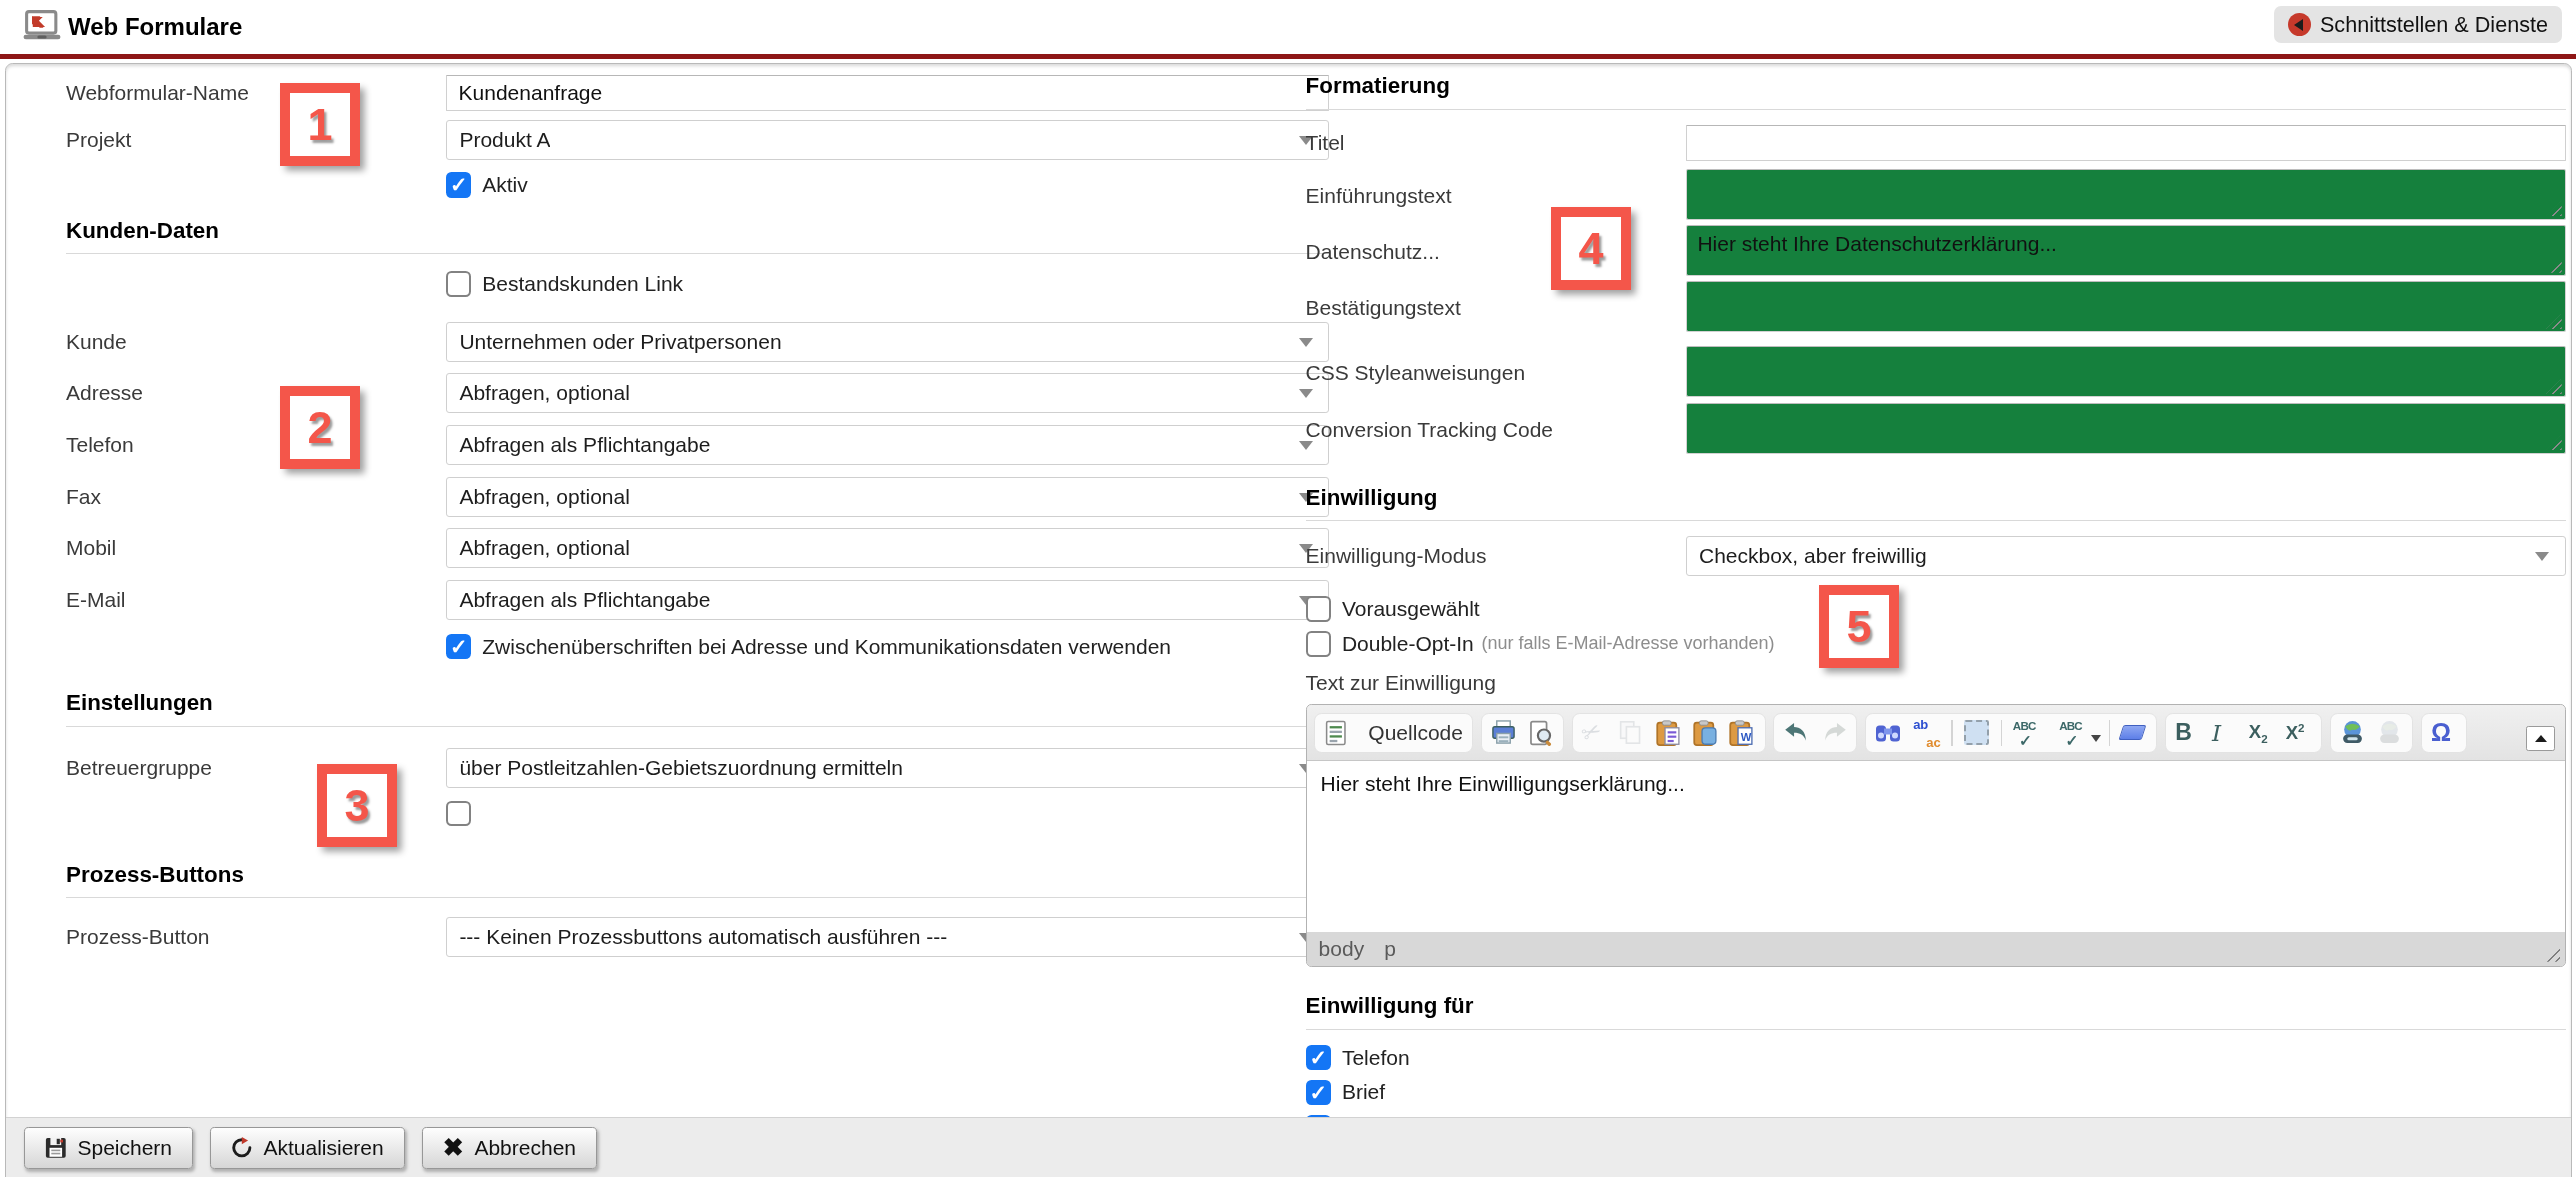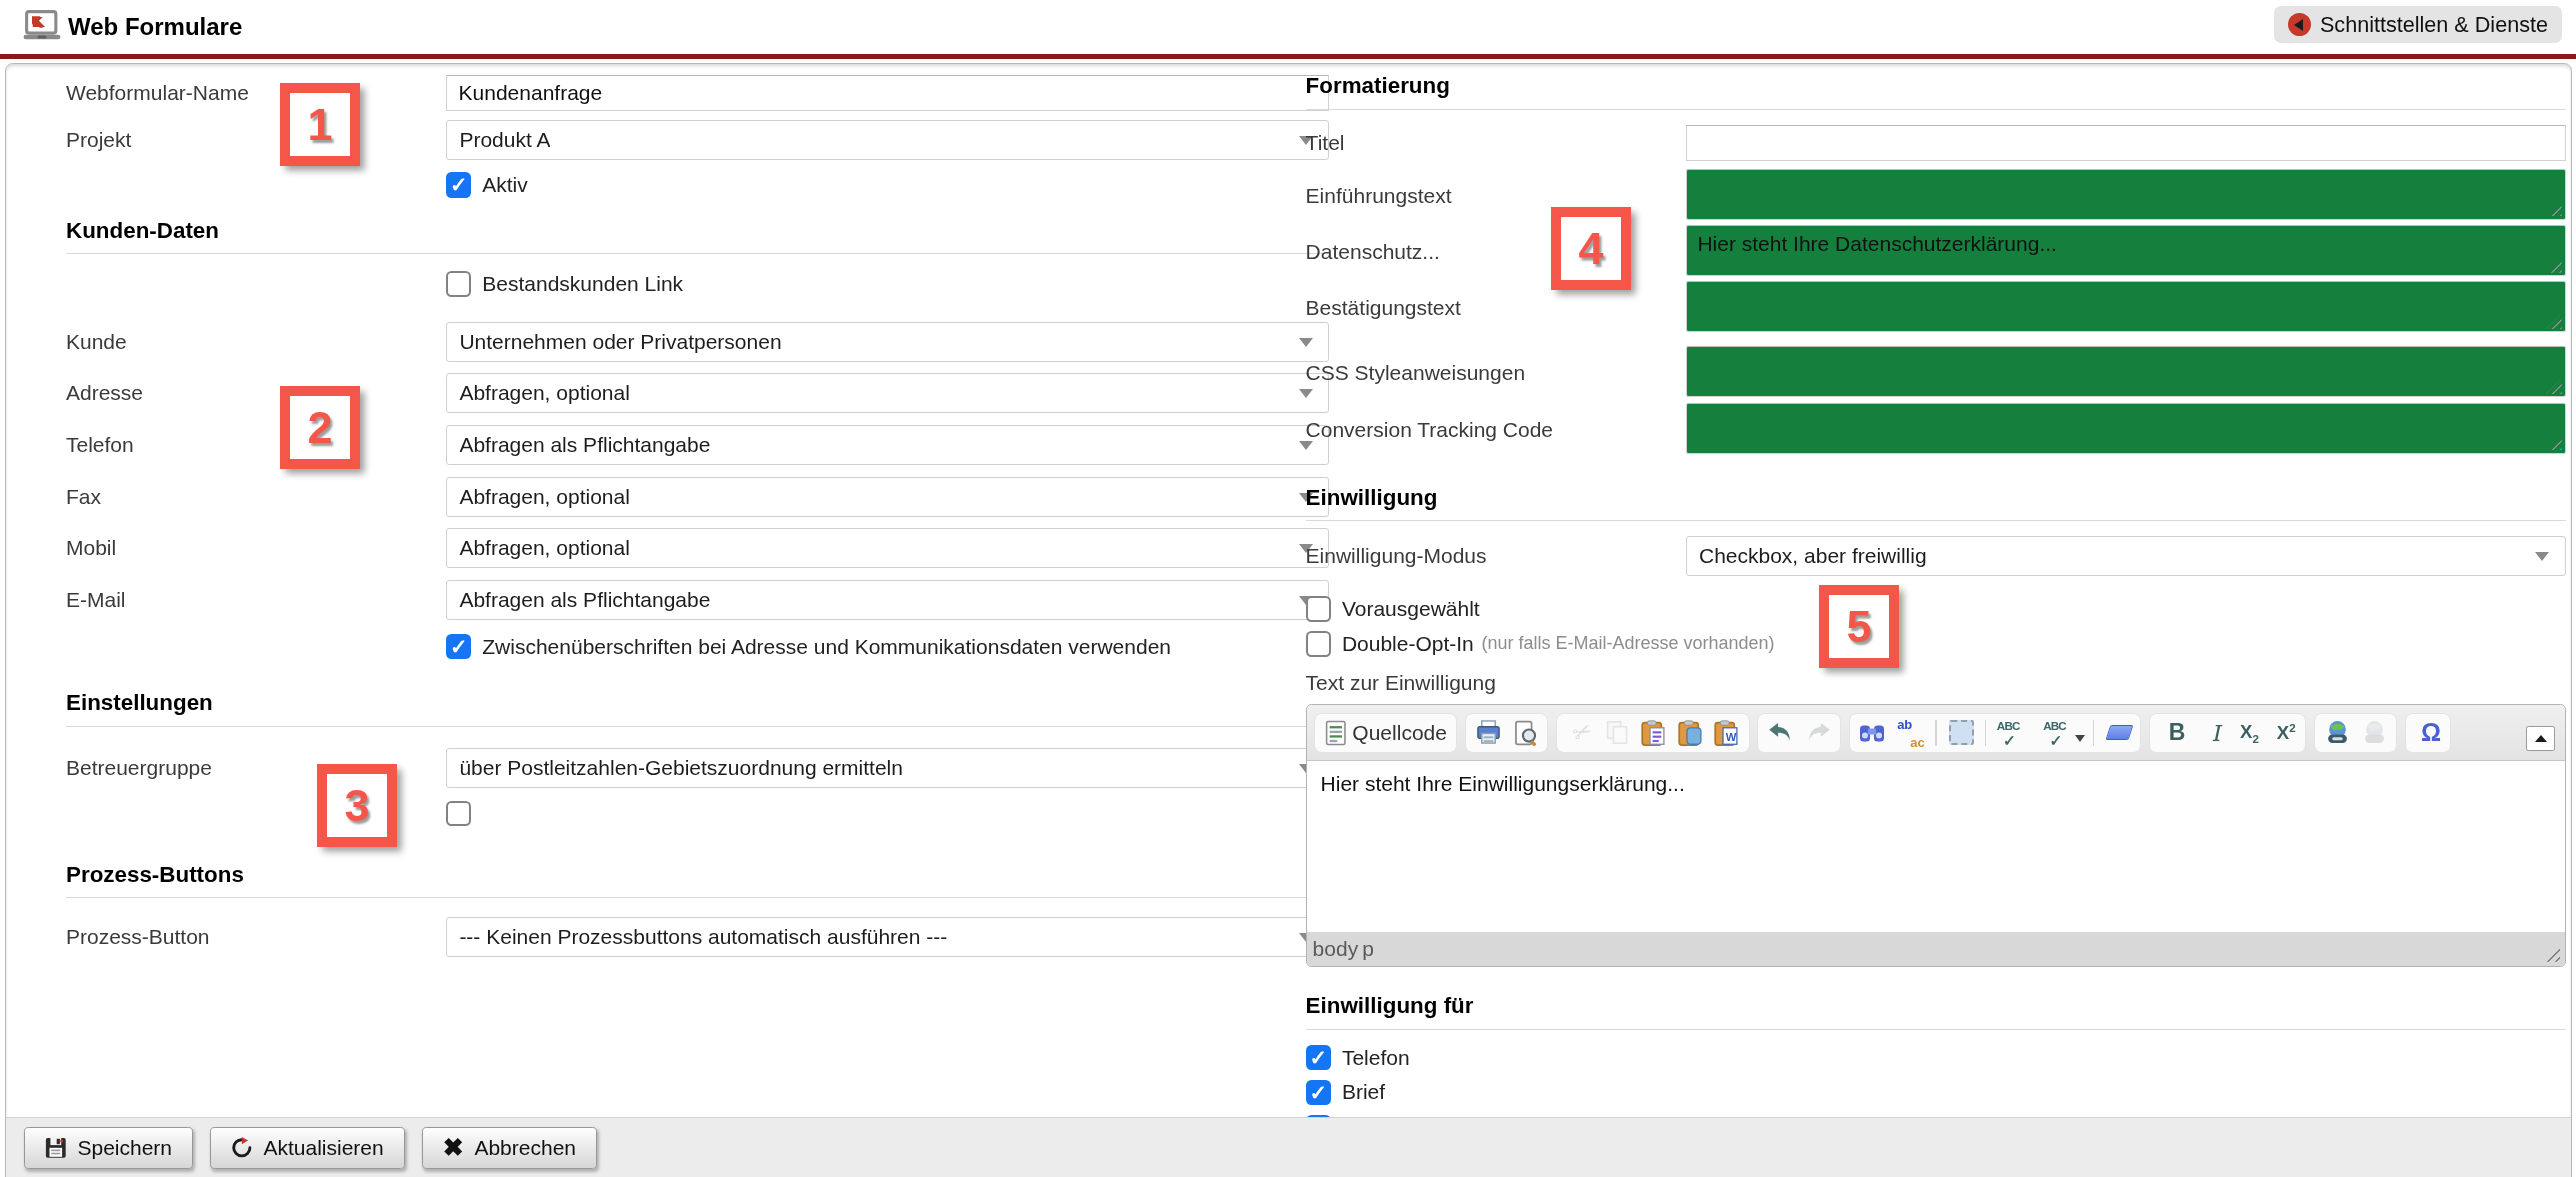--- a/index.html
+++ b/index.html
@@ -71,22 +71,22 @@
   .anno span { font-size:45px; font-weight:bold; color:#f4564a;
     text-shadow:2.3px 3.1px 2.3px #9b9b9b; }
 
   
   .cke { margin-top:9.3px; border:1.5px solid #b2b2b2; border-radius:5.4px; background:#e9e9e9; }
   .cke-toolbar { position:relative; display:flex; align-items:center; gap:7.7px;
     padding:7.7px 46px 7.7px 7.7px; border-bottom:1.5px solid #c6c6c6;
     background:linear-gradient(#f0f0f0,#e3e3e3); border-radius:4.6px 4.6px 0 0; }
   .tgroup { display:inline-flex; align-items:center; gap:10.8px; background:#fbfbfb;
     border:0.8px solid #e3e3e3; border-radius:7.7px; padding:5.4px 9.3px; height:40px; }
-  .tbtn { display:inline-flex; align-items:center; justify-content:flex-end;
-    min-width:26px; height:29px; cursor:pointer; }
+  .tbtn { display:inline-flex; align-items:center; justify-content:space-between;
+    min-width:26px; height:29px; cursor:pointer;gap:16px; }
   .tbtn.dis { opacity:.45; filter:grayscale(.6); }
   .tsep { width:1.5px; height:26px; background:#d4d4d4; }
   .srclabel { font-size:21px; color:#333; margin-left:6.2px; }
   .glyphB { font-size:23px; font-weight:bold; color:#3c5f5f; }
   .glyphI { font-size:23px; font-style:italic; font-family:"DejaVu Serif",serif; color:#3c5f5f; }
   .glyphX { font-size:18.5px; font-weight:bold; color:#3c5f5f; }
   .glyphX small { font-size:11.6px; font-weight:bold; }
   .glyphX .lo { vertical-align:-4.6px; } .glyphX .hi { vertical-align:7px; }
   .omega { font-size:25px; font-weight:bold; color:#4a5fd0; }
   .spell { position:relative; width:31px; height:28px; }
@@ -97,21 +97,21 @@
     border-left:5.4px solid transparent; border-right:5.4px solid transparent; border-top:7px solid #444; }
   .repl { position:relative; width:29px; height:28px; }
   .repl .t1 { position:absolute; top:-1.5px; left:1.5px; font-size:13px; font-weight:bold; color:#2d4fd0; }
   .repl .t2 { position:absolute; bottom:-3.1px; right:0; font-size:13px; font-weight:bold; color:#e08b2d; }
   .cutg { font-size:23px; color:#aebccf; display:inline-block; transform:rotate(-25deg); }
   .selall { width:25px; height:25px; border:2.3px dashed #93a0ab; background:#cfe0f2; border-radius:2.3px; }
   .eraser { width:23px; height:14.7px; background:linear-gradient(#8fa8f2,#5d7fe8);
     transform:skewX(-18deg); border-radius:2.3px; border:0.8px solid #3f5fc0; }
   .cke-content { background:#fff; min-height:171px; padding:10.8px 14px; font-size:21px; color:#111; }
   .cke-status { position:relative; height:34px; background:#d8d8d8; border-radius:0 0 3.9px 3.9px;
-    display:flex; align-items:center; gap:4px; padding:0 6px; font-size:21px; color:#5a5a5a; }
+    display:flex; align-items:center; gap:20px; padding:0 12px; font-size:21px; color:#5a5a5a; }
   .cke-status::after { content:""; position:absolute; right:4.6px; bottom:4.6px; width:17px; height:17px;
     background:repeating-linear-gradient(135deg, transparent 0 3.9px, #7e7e7e 3.9px 5.4px);
     clip-path:polygon(100% 0, 100% 100%, 0 100%); }
   .collapse { position:absolute; right:9.3px; bottom:9.3px; width:29px; height:25px; background:#fff;
     border:1.5px solid #9a9a9a; border-radius:2.3px; display:flex; align-items:center; justify-content:center;
     cursor:pointer; }
   .collapse::after { content:""; width:0; height:0; border-left:6.2px solid transparent;
     border-right:6.2px solid transparent; border-bottom:7.7px solid #1c1c1c; }
 
   

